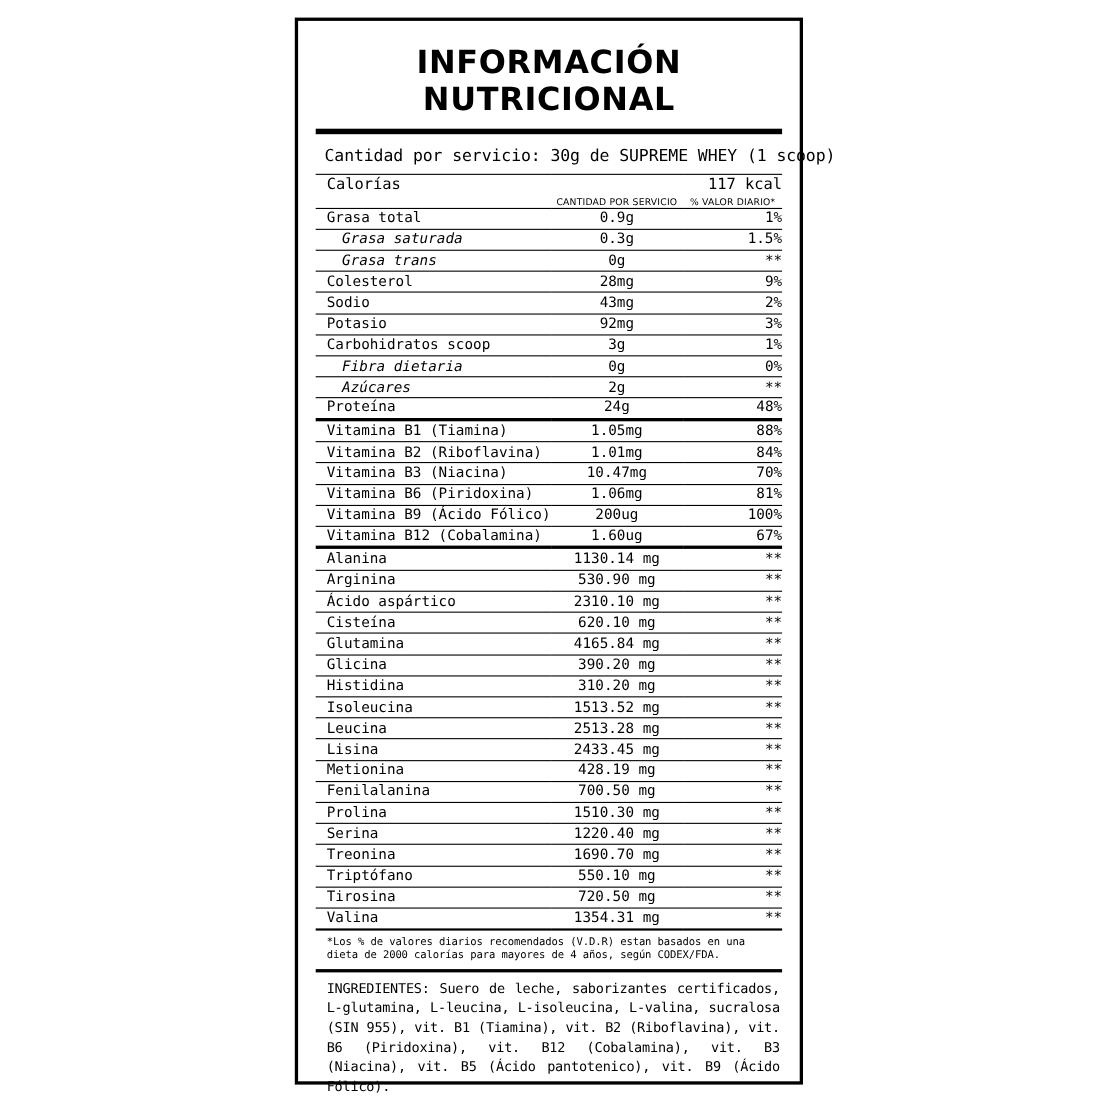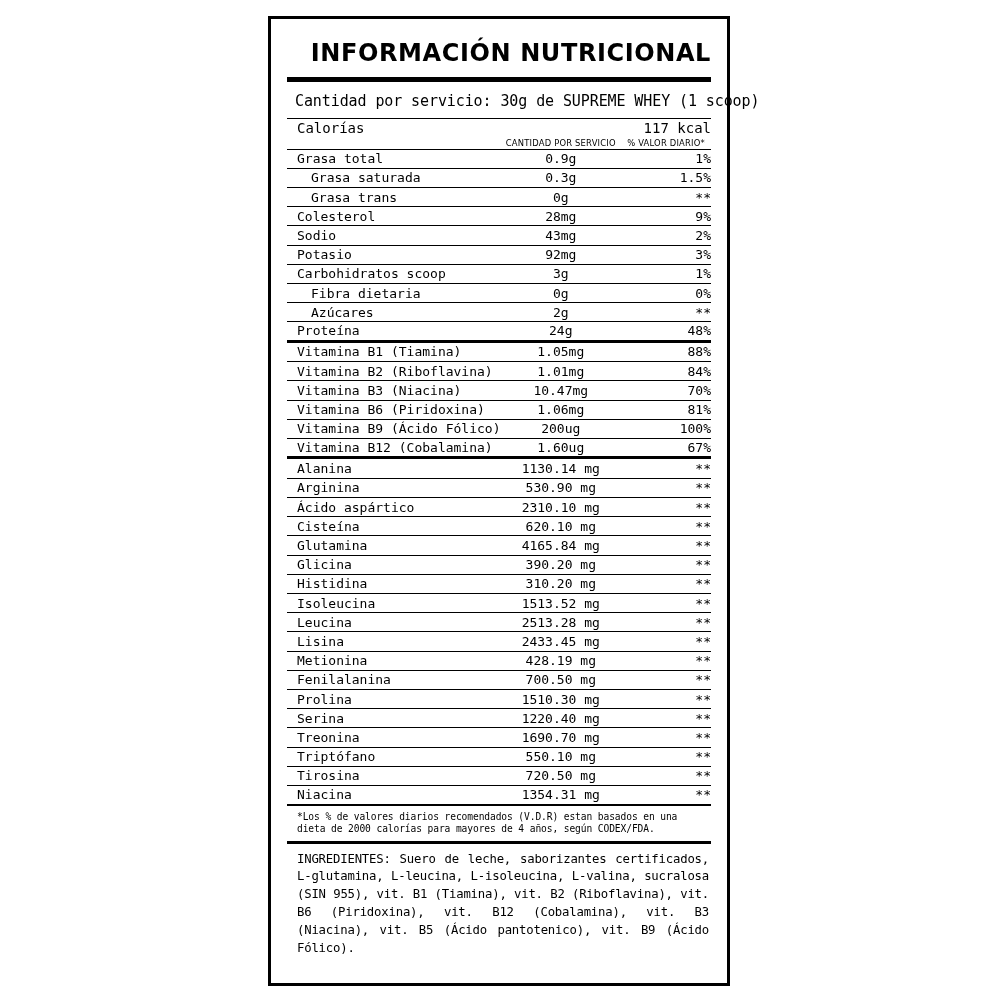--- a/index.html
+++ b/index.html
@@ -18,22 +18,22 @@
     left: 268px;
     top: 16px;
     width: 462px;
     height: 970px;
     border: 3px solid #000;
     background: #fff;
     padding: 14px 16px 10px 16px;
   }
 
   .title {
-    text-align: right;
-    font-size: 24px;
+    text-align: center;
+    font-size: 29px;
     letter-spacing: 0.6px;
     font-weight: 700;
     padding: 6px 0 8px 0;
     font-family: "DejaVu Sans", sans-serif;
   }
 
   .rule-thick { border-top: 5px solid #000; margin: 2px 0 8px 0; }
   .rule-med   { border-top: 3px solid #000; margin: 6px 0 0 0; }
 
   .serving {
@@ -43,21 +43,21 @@
     white-space: nowrap;
   }
 
   table { width: 100%; border-collapse: collapse; }
   td { font-size: 13px; padding: 0; vertical-align: middle; }
 
   tr.row > td { border-top: 1px solid #000; height: 19.2px; }
   tr.row.noline > td { border-top: none; }
 
   .c-name  { width: 47%; padding-left: 10px; white-space: nowrap; }
-  .c-name.ind1 { padding-left: 24px; }
+  .c-name.ind1 { padding-left: 24px; font-style: italic; }
   .c-amt   { width: 30%; text-align: center; white-space: nowrap; }
   .c-dv    { width: 23%; text-align: right; white-space: nowrap; }
 
   .calorie-row td { font-size: 14px; height: 22px; }
 
   .heads td {
     font-size: 8.4px;
     text-align: center;
     padding-bottom: 1px;
     letter-spacing: 0.2px;
@@ -278,21 +278,21 @@
         <td class="c-name">Triptófano</td>
         <td class="c-amt">550.10 mg</td>
         <td class="c-dv">**</td>
       </tr>
       <tr class="row">
         <td class="c-name">Tirosina</td>
         <td class="c-amt">720.50 mg</td>
         <td class="c-dv">**</td>
       </tr>
       <tr class="row">
-        <td class="c-name">Niacina</td>
+        <td class="c-name">Valina</td>
         <td class="c-amt">1354.31 mg</td>
         <td class="c-dv">**</td>
       </tr>
 
       <tr class="medline">
           <td colspan="3"></td>
         </tr>
     </tbody>
   </table>
 

